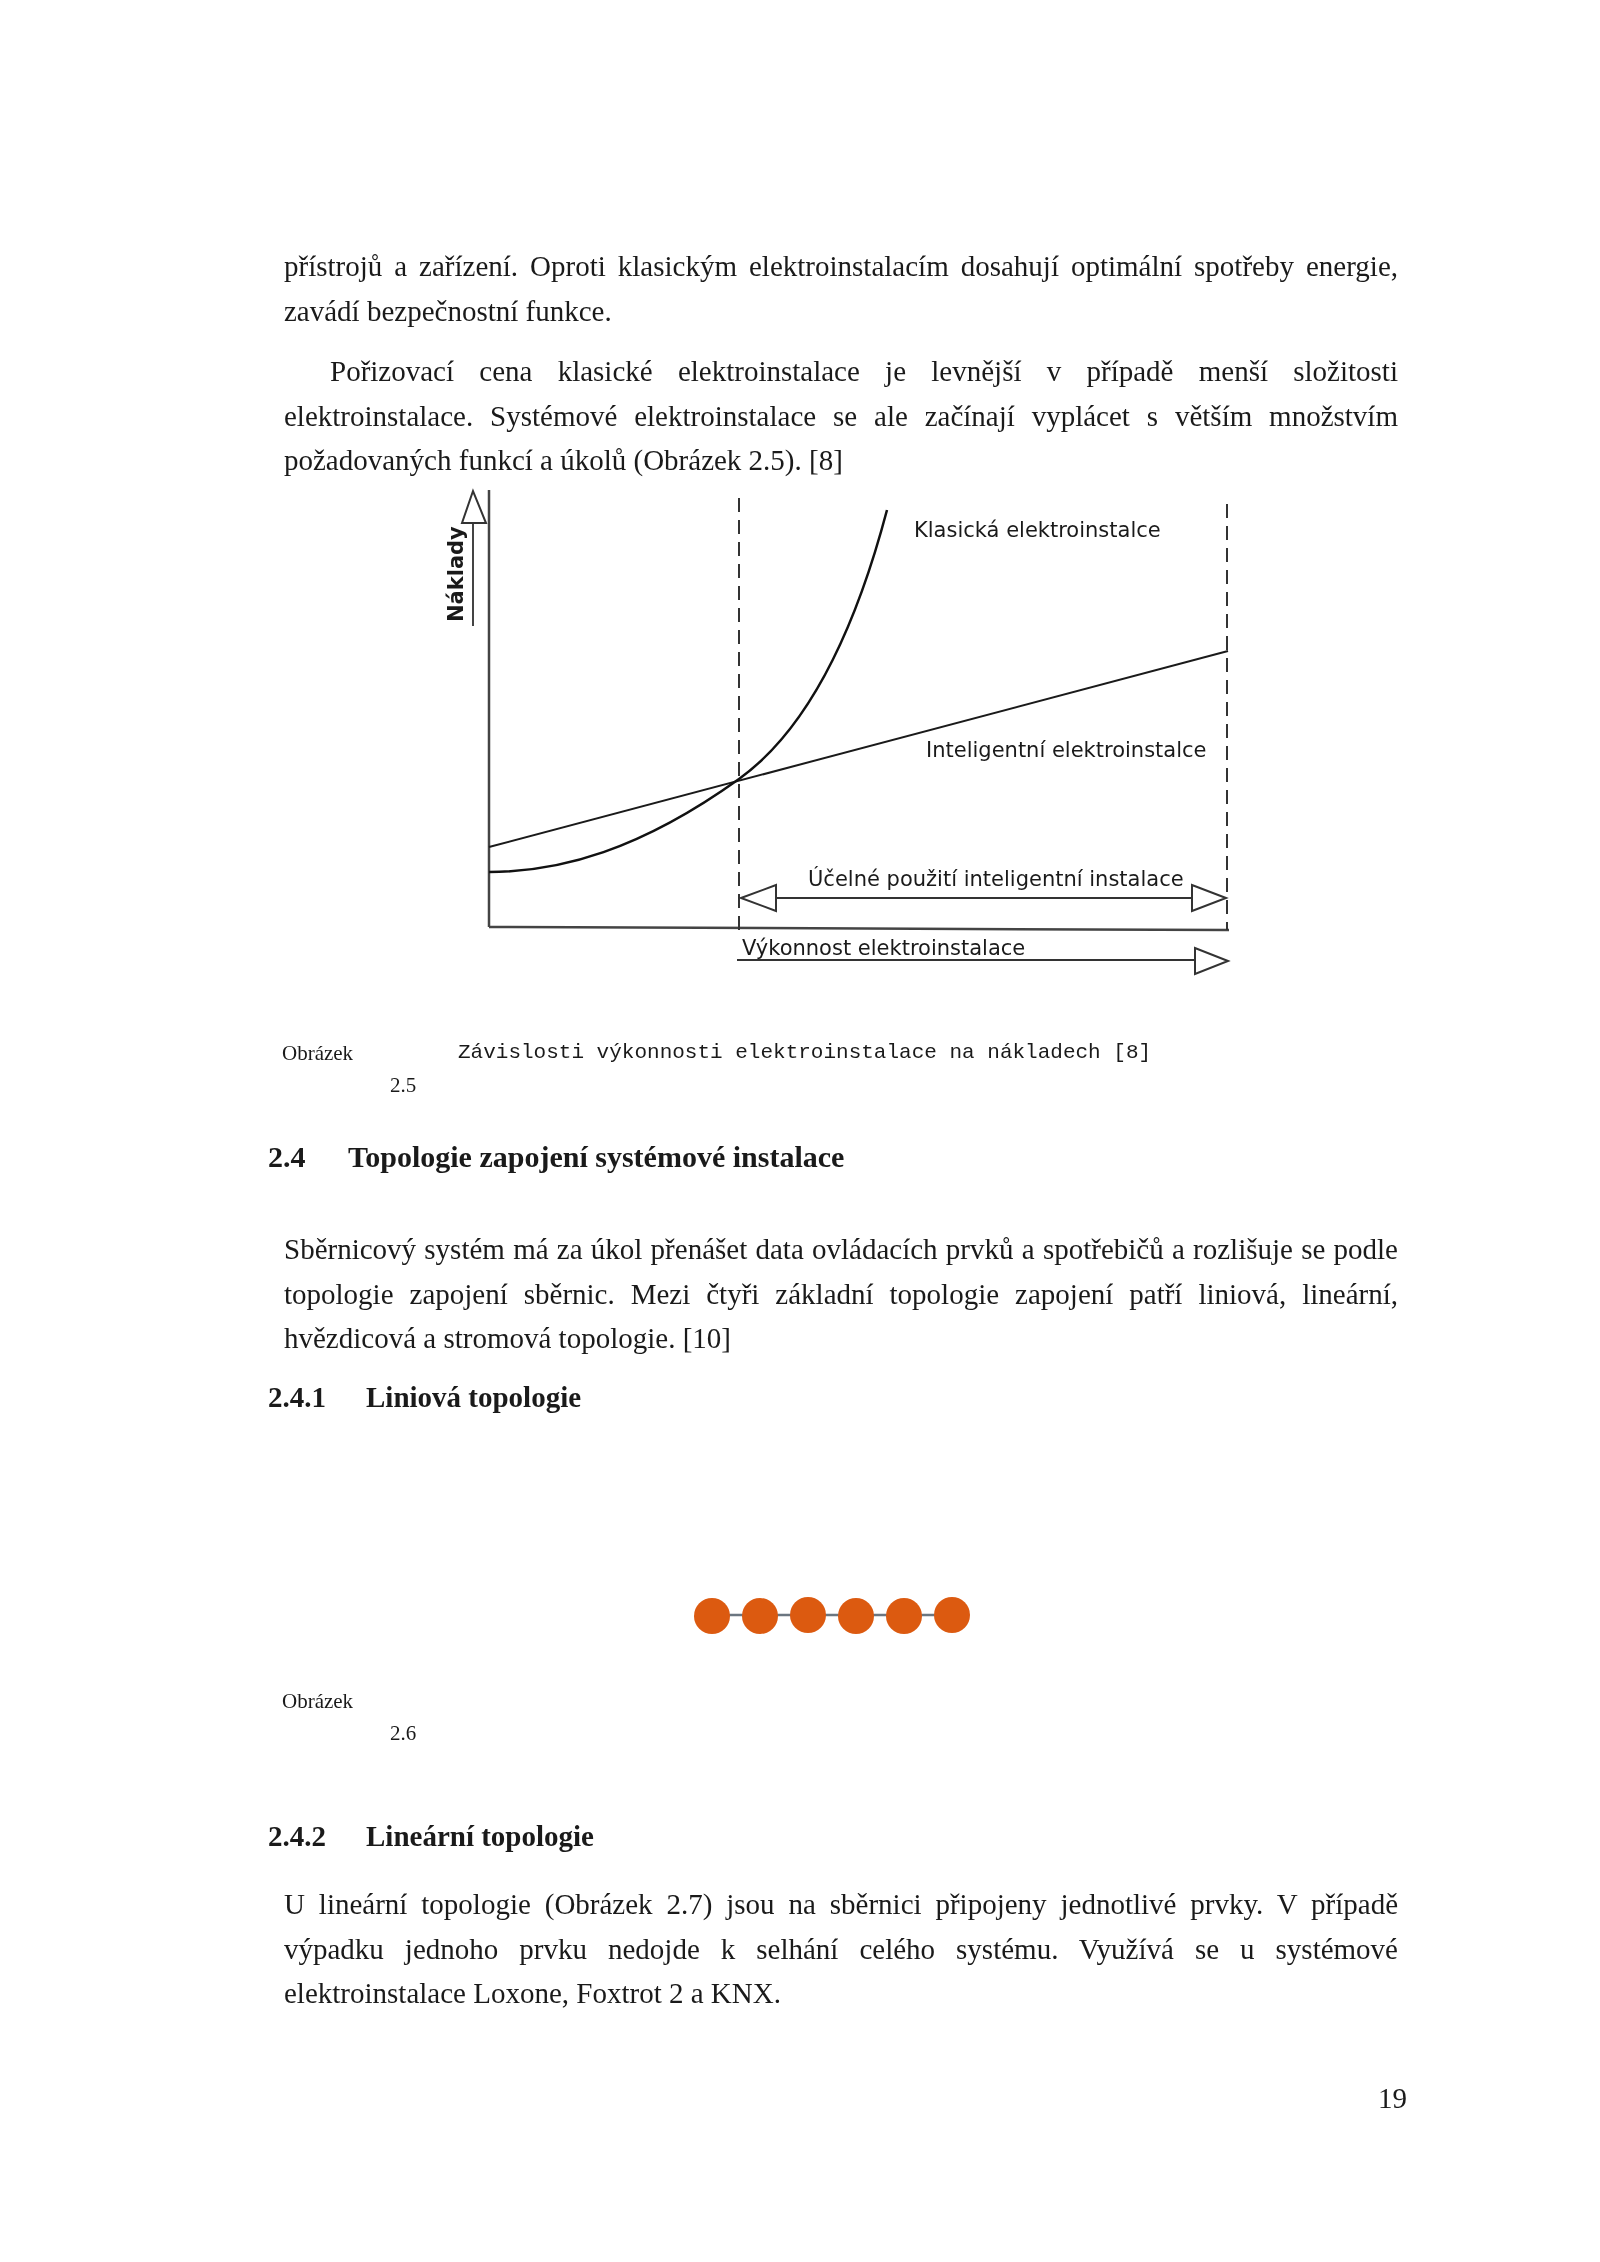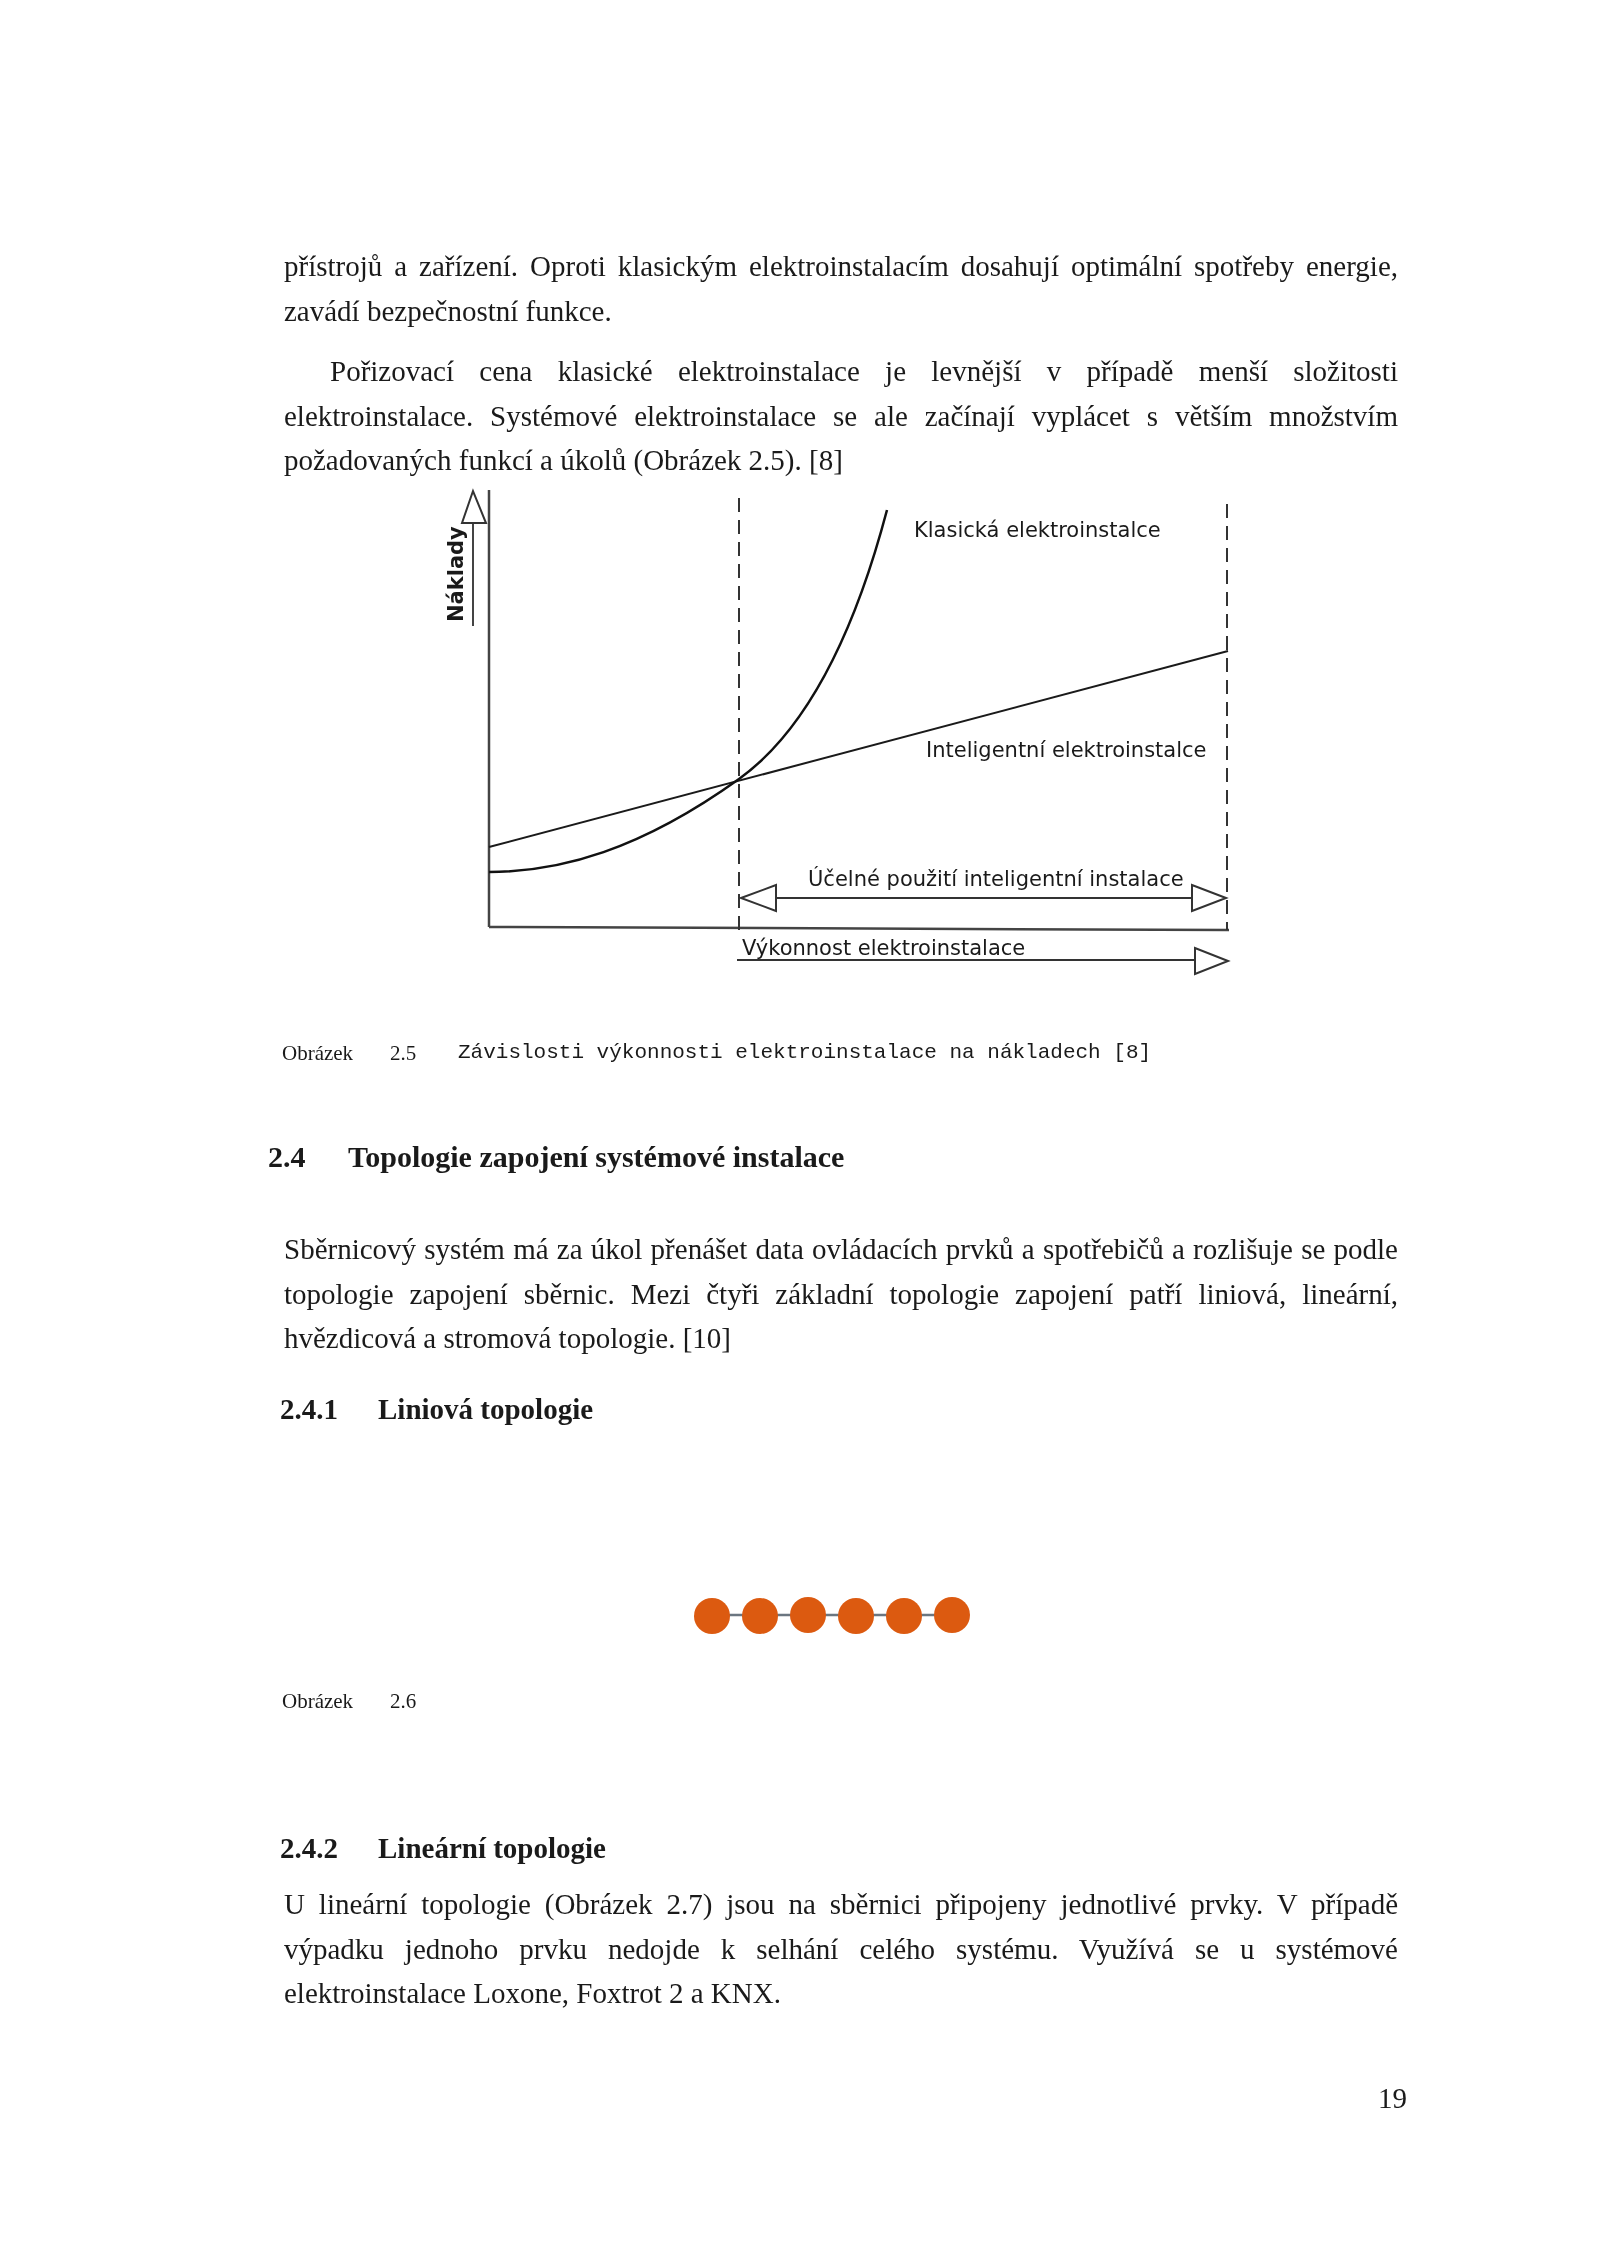--- a/index.html
+++ b/index.html
@@ -8,25 +8,25 @@
   .page { position: absolute; left: 0; top: 0; width: 1600px; height: 2262px; }
   .text-block { position: absolute; left: 268px; width: 1146px; font-size: 29px; line-height: 44.5px;
                 text-align: justify; text-align-last: left; }
   .p { margin: 16px; }
   .indent { text-indent: 46px; }
   .figure-wrap { position: absolute; left: 420px; top: 480px; width: 830px; height: 520px; }
   .figure-wrap svg { width: 830px; height: 520px; display: block; }
   .chart-label { font-family: "DejaVu Sans", "Liberation Sans", sans-serif; font-size: 21px; fill: #1a1a1a; }
   .caption { position: absolute; left: 282px; font-size: 21px; line-height: 38px; display: flex; }
   .cap-prefix { width: 108px; }
-  .cap-num { width: 68px; }
+  .cap-num { width: 68px; margin-top: 32px; }
   .cap-text { flex: 1; font-family: Liberation Mono, monospace; }
   .h2 { position: absolute; left: 268px; top: 1140px; font-size: 30px; font-weight: bold; margin: 0; display: flex; }
   .h2 .num { width: 80px; }
-  .h3 { position: absolute; left: 268px; font-size: 29px; font-weight: bold; margin: 12px; display: flex; }
+  .h3 { position: absolute; left: 268px; font-size: 29px; font-weight: bold; margin: 0; display: flex; }
   .h3 .num { width: 98px; }
   .topology { position: absolute; left: 690px; top: 1585px; width: 300px; height: 60px; }
   .page-number { position: absolute; left: 1378px; top: 2082px; font-size: 29px; }
 </style>
 </head>
 <body>
 
 <div class="page">
 
   <div class="text-block" style="top:228px;">

